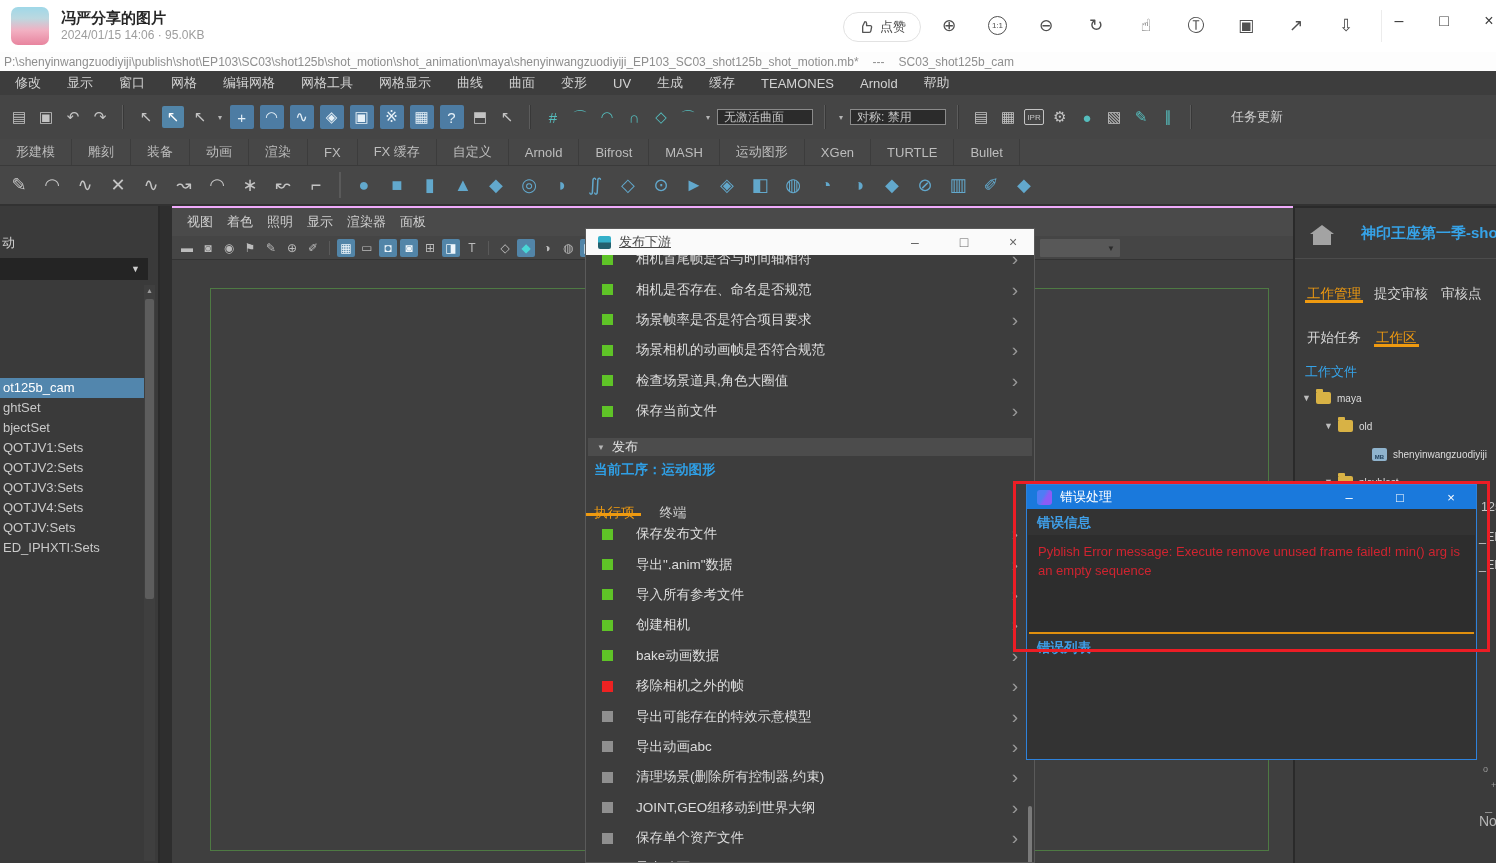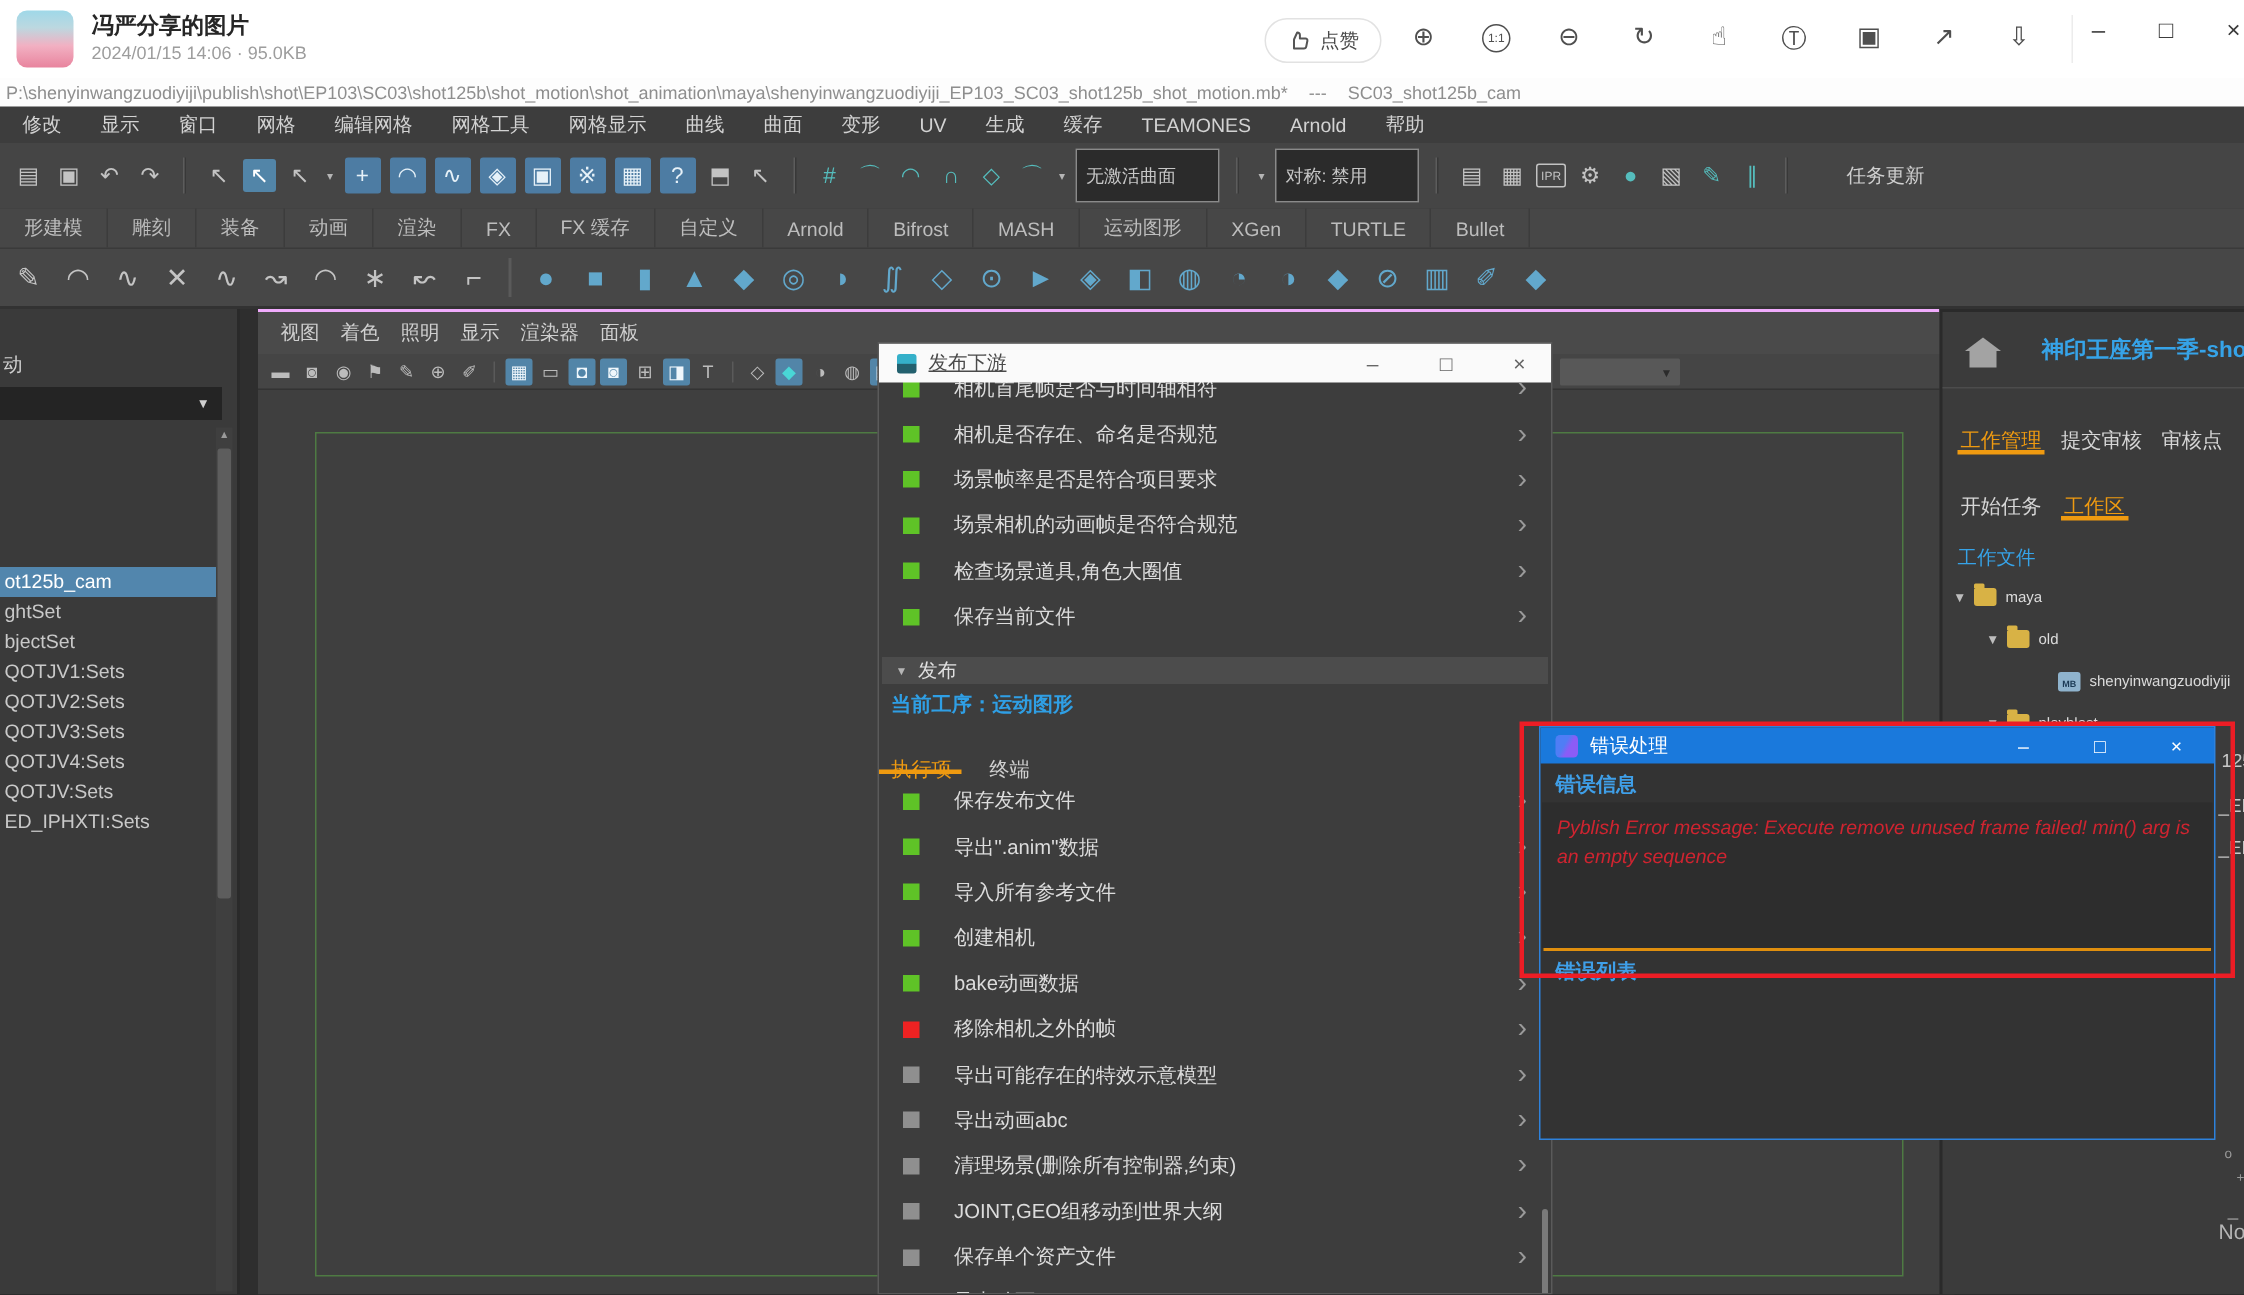--- a/index.html
+++ b/index.html
@@ -35,21 +35,21 @@
   
   .mtb { position:absolute; left:0; top:95px; width:1496px; height:44px; background:#454545;
     display:flex; align-items:center; padding-left:8px; gap:5px; }
   .tbi { width:22px; height:22px; display:flex; align-items:center; justify-content:center; font-size:15px; color:#c3c3c3; }
   .tbi.on { background:#5285a8; border-radius:2px; color:#fff; }
   .tbi.blue { background:#4d7ca3; border-radius:2px; color:#e6f1f8; width:24px; height:24px; margin:0 .5px; }
   .tbi.teal { color:#55bdbd; }
   .tbi.txt { font-size:8px; border:1px solid #c3c3c3; border-radius:2px; width:20px; height:16px; }
   .tsep { width:2px; height:24px; border-left:1px solid #5c5c5c; border-right:1px solid #383838; margin:0 6px; }
   .tcaret2 { font-size:8px; color:#b5b5b5; margin:0 2px; }
-  .tfield { width:96px; height:36px; background:#2b2b2b; border:1px solid #8a8a8a; color:#c6c6c6;
+  .tfield { width:96px; height:16px; background:#2b2b2b; border:1px solid #8a8a8a; color:#c6c6c6;
     font-size:12px; padding:0 6px; font-family:inherit; }
   .task-update { margin-left:28px; font-size:13px; color:#cfcfcf; }
   
   .shtabs { position:absolute; left:0; top:139px; width:1496px; height:27px; background:#474747;
     display:flex; align-items:center; border-bottom:1px solid #3a3a3a; }
   .shtab { padding:0 16px; font-size:13px; color:#bdbdbd; border-right:1px solid #3c3c3c; height:100%; display:flex; align-items:center; }
   .shelf { position:absolute; left:0; top:166px; width:1496px; height:40px; background:#474747;
     display:flex; align-items:center; padding-left:6px; gap:7px; border-bottom:2px solid #323232; }
   .shi { width:26px; height:26px; display:flex; align-items:center; justify-content:center; font-size:18px; }
   .shi.gray { color:#c4c4c4; }
@@ -134,21 +134,21 @@
   .pub-steps { position:absolute; left:2px; right:2px; top:290px; }
   .pub-scroll { position:absolute; right:2px; top:577px; width:4px; height:60px; background:#7a7a7a; border-radius:2px; z-index:2; }
   
   .err { position:absolute; left:1026px; top:484px; width:451px; height:276px; background:#333333; border:1px solid #2e82dc; z-index:20; display:flex; flex-direction:column; }
   .err-tb { height:24px; background:#1a79dc; display:flex; align-items:center; padding:0 10px; gap:8px; flex:0 0 auto; }
   .err-logo { width:15px; height:15px; border-radius:3px; background:linear-gradient(120deg,#4f7df5 40%,#8b5cf6 60%); }
   .err-tb-title { font-size:13px; color:#ffffff; }
   .err-wb { margin-left:auto; display:flex; gap:33px; padding-right:6px; }
   .err-wb .wc { color:#fff; font-size:13px; }
   .err-label { font-size:13.5px; font-weight:bold; color:#3f9fe8; padding:5px 10px 3px; flex:0 0 auto; }
-  .err-msg { margin:0 1px; background:#2d2d2d; height:97px; padding:7px 10px; font-size:13px; line-height:19px; color:#cf2430; flex:0 0 auto;font-style:italic; }
+  .err-msg { margin:0 1px; background:#2d2d2d; height:97px; padding:7px 10px; font-size:13px; line-height:19px; color:#cf2430; flex:0 0 auto; }
   .err-hr { height:2px; background:#e08f0e; margin:0 2px; flex:0 0 auto; }
   .err-rest { flex:1; }
   
   .red-annot { position:absolute; left:1013px; top:481px; width:477px; height:171px; border:3px solid #ec1d25; z-index:30; pointer-events:none; }
 </style>
 </head>
 <body>
 
 <div class="stage">
 

